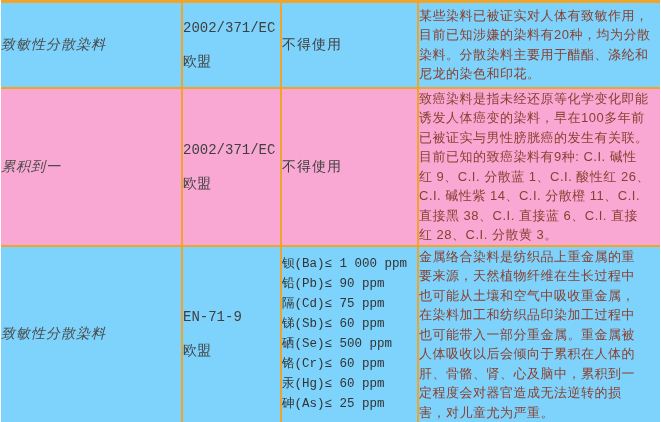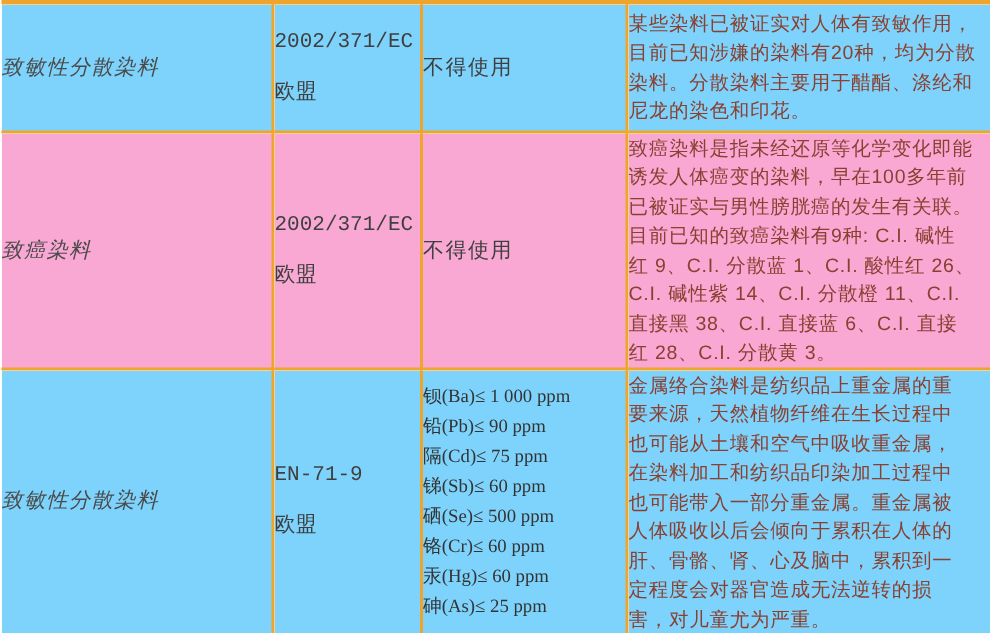--- a/index.html
+++ b/index.html
@@ -42,21 +42,21 @@
     padding-left:5px;
     white-space:pre;
   }
   .limit-simple{
     color:#3F3F3F;
     font-size:14px;
     padding-left:8px;
     letter-spacing:1px;
   }
   .limit-list{
-    font-family:Liberation Serif, serif;
+    font-family:Liberation Mono, monospace;
     font-size:12.5px;
     color:#333333;
     line-height:20px;
     padding:8px 0 0 5px;
     white-space:pre;
     vertical-align:top;
   }
   .desc{
     color:#8A4030;
     font-size:13px;
@@ -87,21 +87,21 @@
     <td class="std">2002/371/EC
 欧盟</td>
     <td class="limit-simple">不得使用</td>
     <td class="desc">某些染料已被证实对人体有致敏作用，
 目前已知涉嫌的染料有20种，均为分散
 染料。分散染料主要用于醋酯、涤纶和
 尼龙的染色和印花。</td>
   </tr>
 
   <tr class="row-dark r2">
-    <td class="cat">致癌染料</td>
+    <td class="cat">累积到一</td>
     <td class="std">2002/371/EC
 欧盟</td>
     <td class="limit-simple">不得使用</td>
     <td class="desc">致癌染料是指未经还原等化学变化即能
 诱发人体癌变的染料，早在100多年前
 已被证实与男性膀胱癌的发生有关联。
 目前已知的致癌染料有9种: C.I. 碱性
 红 9、C.I. 分散蓝 1、C.I. 酸性红 26、
 C.I. 碱性紫 14、C.I. 分散橙 11、C.I.
 直接黑 38、C.I. 直接蓝 6、C.I. 直接

